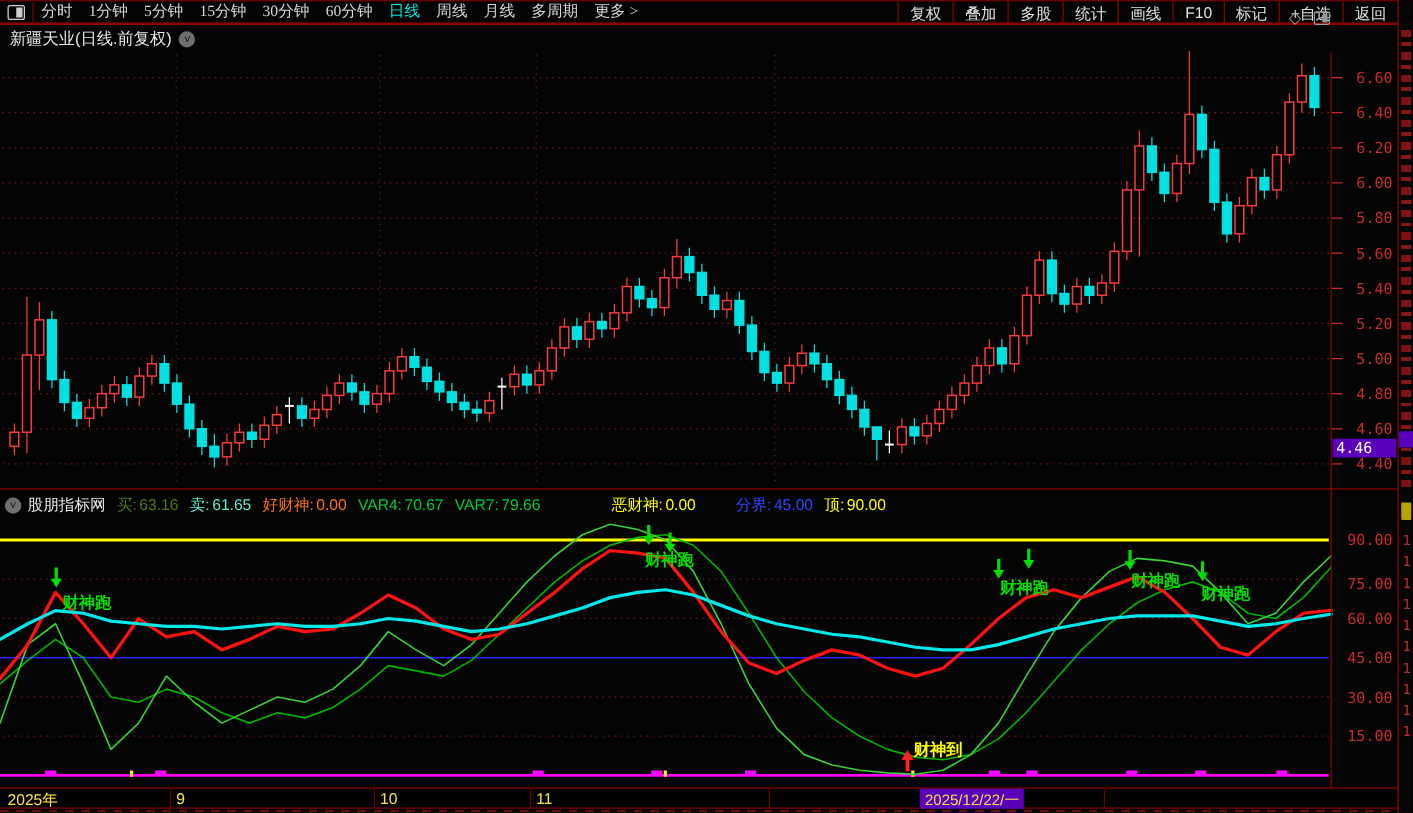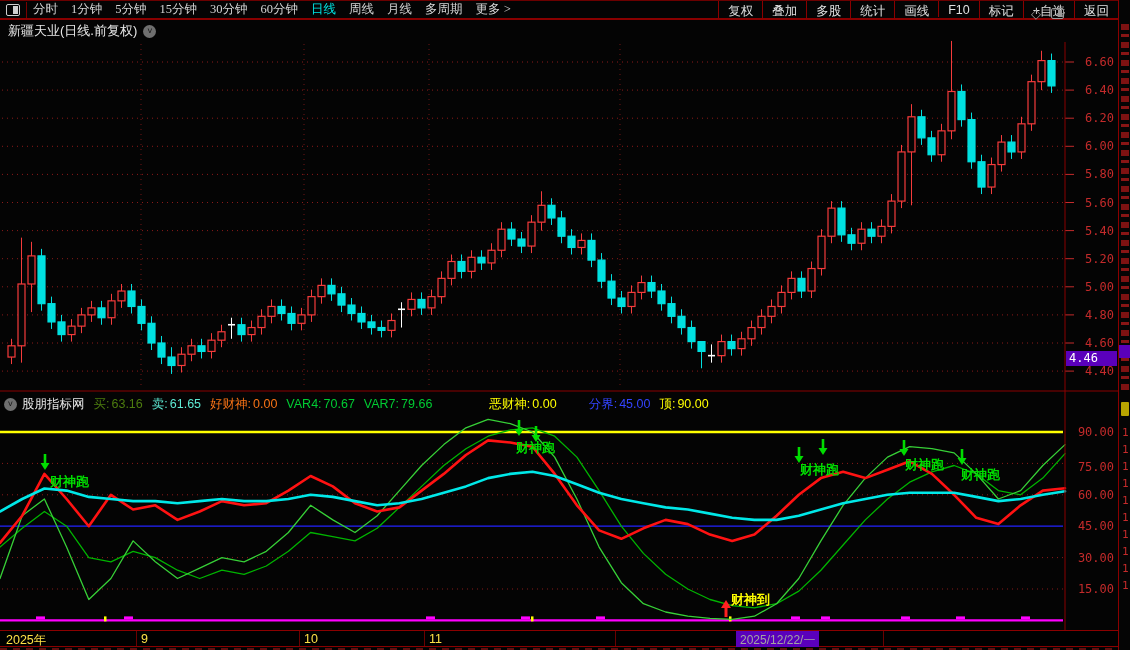--- a/index.html
+++ b/index.html
@@ -40,21 +40,21 @@
   
   #ind-header { position:absolute; left:0; top:394px; width:1065px; height:20px; display:flex; align-items:center; font-size:12.5px; white-space:nowrap; overflow:hidden; }
   #ind-header .ih-item { margin-right:9px; }
   #ind-header .ih-name { margin-right:2px; }
 
   
   #date-axis { position:absolute; left:0; top:630px; width:1118px; height:17px;
     border-top:1px solid #8a0000; border-bottom:1px solid #8a0000; background:#000; }
   #date-axis .m-label { position:absolute; top:1px; color:#fde047; font-size:12.5px; }
   #date-axis .cell-div { position:absolute; top:0; bottom:0; width:1px; background:#6b0000; }
-  #date-chip { position:absolute; top:0px; height:16px; background:#5a00bb; color:#a3a3a3; font-size:12px;
+  #date-chip { position:absolute; top:0px; height:16px; background:#5a00bb; color:#fde047; font-size:12px;
     padding:1px 4px 0 4px; }
   #bottom-strip { position:absolute; left:0; top:648px; width:1130px; height:2px;
     background:repeating-linear-gradient(90deg,#5f0f0f 0 7px,#000 7px 13px); }
 
   
   #right-strip { position:absolute; left:1118px; top:0; width:12px; height:650px; background:#050505;
     border-left:1px solid #8a0000; }
   #strip-hatch { position:absolute; left:2px; top:24px; width:8px; height:370px;
     background:repeating-linear-gradient(180deg,#7e1212 0 6px,#050505 6px 10px,#891515 10px 13px,#050505 13px 18px); }
   #strip-purple { position:absolute; left:0; top:345px; width:12px; height:13px; background:#5a00bb; }

